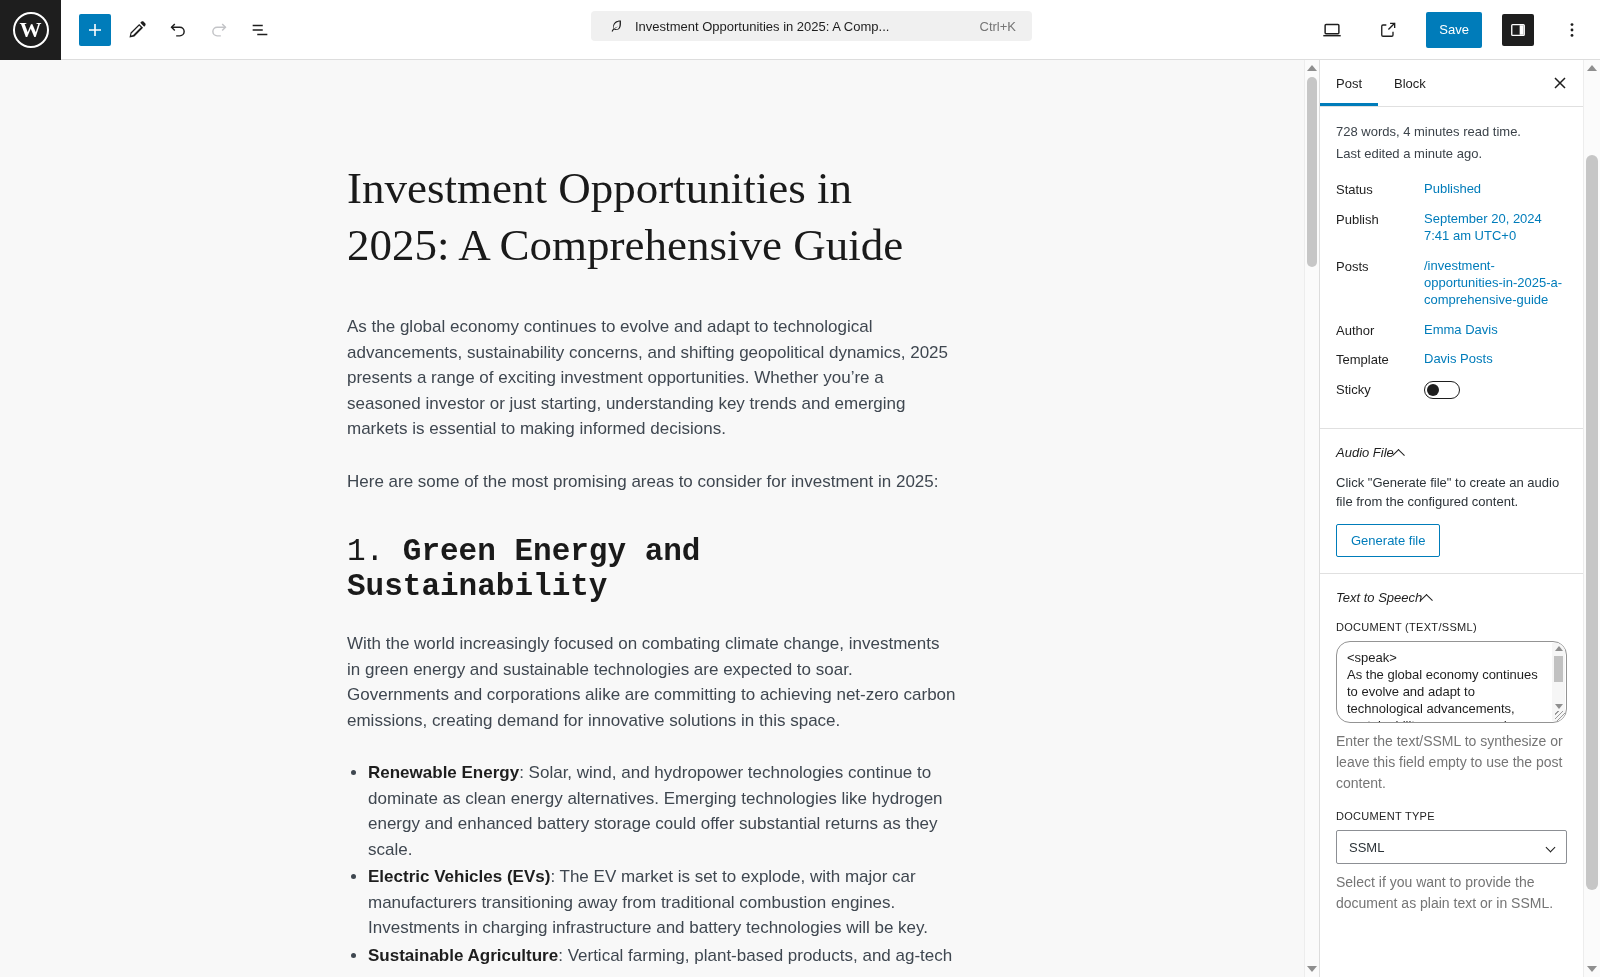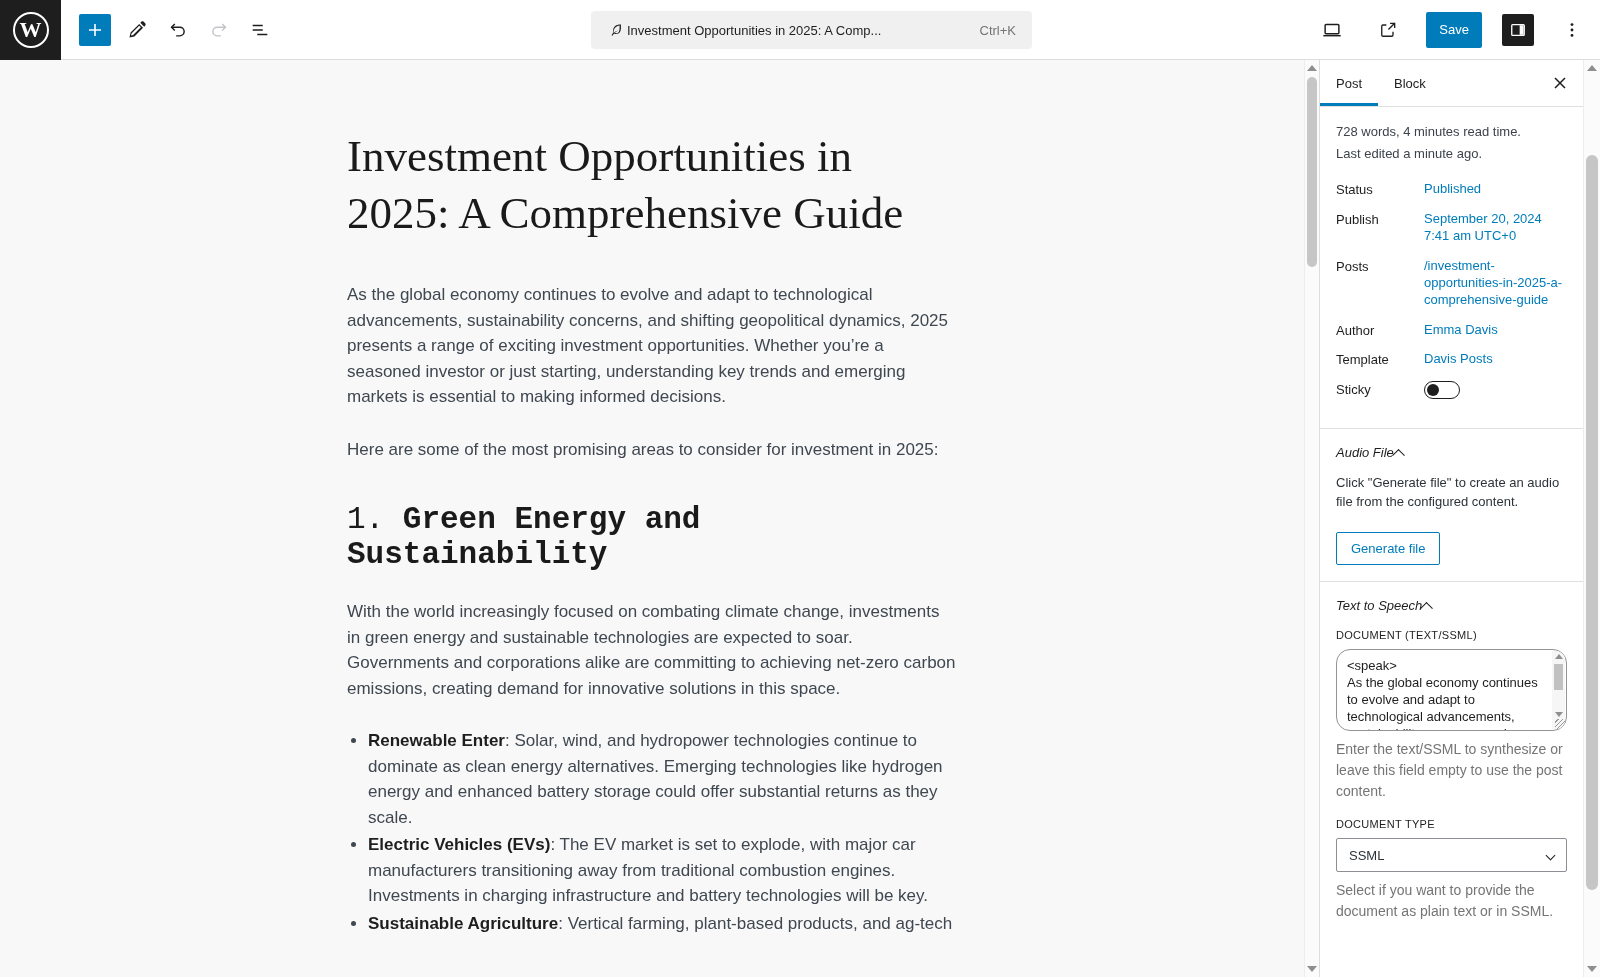--- a/index.html
+++ b/index.html
@@ -9,34 +9,34 @@
 
   
   .topbar { height:60px; background:#fff; border-bottom:1px solid #ddd; display:flex; align-items:center; position:relative; z-index:5; }
   .wp-logo { width:61px; height:60px; background:#1e1e1e; display:flex; align-items:center; justify-content:center; flex:none; cursor:pointer; }
   .wp-circle { width:36px; height:36px; border:2.5px solid #fff; border-radius:50%; color:#fff; display:flex; align-items:center; justify-content:center;
                font-family:"Liberation Serif", serif; font-size:22px; font-weight:700; line-height:1; }
   .inserter { width:32px; height:32px; margin-left:18px; background:#007cba; border:none; border-radius:2px; color:#fff; display:flex; align-items:center; justify-content:center; cursor:pointer; }
   .tbtn { width:36px; height:36px; background:transparent; border:none; display:flex; align-items:center; justify-content:center; color:#1e1e1e; cursor:pointer; }
   .tbtn.disabled { color:#c3c4c7; cursor:default; }
   .tgroup-left { display:flex; align-items:center; gap:5px; margin-left:8px; }
-  .command-bar { position:absolute; left:591px; top:11px; width:441px; height:38px; background:#f0f0f0; border-radius:4px;
-                 display:flex; align-items:center; padding:0 16px; gap:2px; cursor:pointer; }
+  .command-bar { position:absolute; left:591px; top:11px; width:441px; height:30px; background:#f0f0f0; border-radius:4px;
+                 display:flex; align-items:center; padding:0 16px; gap:10px; cursor:pointer; }
   .command-title { font-size:13px; color:#1e1e1e; white-space:nowrap; overflow:hidden; }
   .command-shortcut { margin-left:auto; font-size:13px; color:#757575; }
   .tgroup-right { margin-left:auto; display:flex; align-items:center; gap:20px; margin-right:10px; }
   .save-btn { background:#007cba; color:#fff; border:none; border-radius:2px; height:36px; padding:0 13px; font-size:13px; cursor:pointer; }
   .panel-toggle { width:32px; height:32px; background:#1e1e1e; border:none; border-radius:2px; display:flex; align-items:center; justify-content:center; cursor:pointer; }
 
   
   .workspace { display:flex; height:917px; width:1600px; }
   .editor-area { width:1304px; flex:none; background:#f8f8f8; overflow:hidden; position:relative; }
   .canvas { width:610px; margin:0 auto; padding-top:68px; }
 
-  .post-title { font-family:"Liberation Serif","DejaVu Serif",serif; font-weight:400; font-size:45px; line-height:1.27; color:#1a1a1a; max-width:585px; margin-bottom:40px; }
+  .post-title { font-family:"Liberation Serif","DejaVu Serif",serif; font-weight:400; font-size:45px; line-height:1.27; color:#1a1a1a; max-width:585px; margin-bottom:40px;margin-top:32px; }
   .para { font-size:17px; line-height:1.5; color:#3f4750; margin-bottom:27px; }
   .h2 { font-family:Liberation Mono, monospace; font-size:31px; color:#1a1a1a; font-weight:400; margin:40px 0 27px; }
   .h2 .h2-strong { font-weight:700; }
   .h3 { font-family:"Liberation Serif","DejaVu Serif",serif; font-size:25px; color:#1a1a1a; font-weight:400; margin:44px 0 26px; }
   .bullets { padding-left:21px; }
   .bullets li { font-size:17px; line-height:1.5; color:#3f4750; margin-bottom:2px; }
   .lead { font-weight:700; color:#1e1e1e; }
 
   
   .gutter { position:relative; flex:none; background:#fbfbfb; border-left:1px solid #ededed; }
@@ -63,21 +63,21 @@
   .f-value { color:#007cba; overflow-wrap:anywhere; line-height:1.3; cursor:pointer; }
   .toggle { width:36px; height:18px; border:1.5px solid #1e1e1e; border-radius:10px; background:#fff; position:relative; cursor:pointer; }
   .toggle .knob { width:12px; height:12px; border-radius:50%; background:#1e1e1e; position:absolute; top:1.5px; left:2px; }
 
   .panel { border-top:1px solid #e0e0e0; padding:16px; }
   .panel-header { display:flex; align-items:center; font-weight:500; cursor:pointer;font-style:italic; }
   .chev { width:9px; height:9px; border-top:1.5px solid #1e1e1e; border-right:1.5px solid #1e1e1e; display:inline-block; }
   .chev.up { transform:rotate(-45deg) translate(-2px,2px); }
   .chev.down { transform:rotate(135deg); }
   .panel-body-text { margin-top:14px; color:#2c3338; line-height:1.45; }
-  .generate-btn { margin-top:20px; padding:8px 14px; border:1px solid #007cba; color:#007cba; background:#fff; border-radius:2px; font-size:13px; cursor:pointer; }
+  .generate-btn { margin-top:12px; padding:8px 14px; border:1px solid #007cba; color:#007cba; background:#fff; border-radius:2px; font-size:13px; cursor:pointer; }
 
   .ctl-label { font-size:11px; font-weight:500; text-transform:uppercase; letter-spacing:.3px; color:#1e1e1e; margin:16px 0 8px; }
   .fake-textarea { position:relative; border:1px solid #949494; border-radius:14px; background:#fff; height:82px; overflow:hidden; cursor:text; }
   .ta-text { padding:8px 22px 8px 10px; font-size:13px; line-height:1.3; color:#1e1e1e; white-space:pre-line; }
   .ta-scroll { position:absolute; top:1px; bottom:1px; right:1px; width:13px; background:#f6f6f6; }
   .ta-scroll .arr.up { border-left-width:4px; border-right-width:4px; border-bottom:5px solid #8f8f8f; top:3px; }
   .ta-scroll .arr.down { border-left-width:4px; border-right-width:4px; border-top:5px solid #8f8f8f; bottom:12px; }
   .ta-thumb { position:absolute; left:2px; right:2px; top:13px; height:26px; background:#c1c1c1; cursor:pointer; }
   .ta-resize { position:absolute; right:1px; bottom:1px; width:10px; height:10px; cursor:nwse-resize;
                background:repeating-linear-gradient(135deg, transparent 0 2px, #9a9a9a 2px 3px); }
@@ -188,21 +188,21 @@
   <div class="workspace">
 
     <div class="editor-area">
       <div class="canvas">
         <h1 class="post-title">Investment Opportunities in 2025: A Comprehensive Guide</h1>
         <p class="para">As the global economy continues to evolve and adapt to technological advancements, sustainability concerns, and shifting geopolitical dynamics, 2025 presents a range of exciting investment opportunities. Whether you’re a seasoned investor or just starting, understanding key trends and emerging markets is essential to making informed decisions.</p>
         <p class="para">Here are some of the most promising areas to consider for investment in 2025:</p>
         <h2 class="h2"><span>1. </span><span class="h2-strong">Green Energy and Sustainability</span></h2>
         <p class="para">With the world increasingly focused on combating climate change, investments in green energy and sustainable technologies are expected to soar. Governments and corporations alike are committing to achieving net-zero carbon emissions, creating demand for innovative solutions in this space.</p>
         <ul class="bullets">
-          <li><span class="lead">Renewable Enter</span><span>: Solar, wind, and hydropower technologies continue to dominate as clean energy alternatives. Emerging technologies like hydrogen energy and enhanced battery storage could offer substantial returns as they scale.</span></li>
+          <li><span class="lead">Renewable Energy</span><span>: Solar, wind, and hydropower technologies continue to dominate as clean energy alternatives. Emerging technologies like hydrogen energy and enhanced battery storage could offer substantial returns as they scale.</span></li>
           <li><span class="lead">Electric Vehicles (EVs)</span><span>: The EV market is set to explode, with major car manufacturers transitioning away from traditional combustion engines. Investments in charging infrastructure and battery technologies will be key.</span></li>
           <li><span class="lead">Sustainable Agriculture</span><span>: Vertical farming, plant-based products, and ag-tech</span></li>
         </ul>
       </div>
     </div>
 
     <div class="gutter main">
       <div class="arr up"></div>
       <div class="thumb"></div>
       <div class="arr down"></div>

